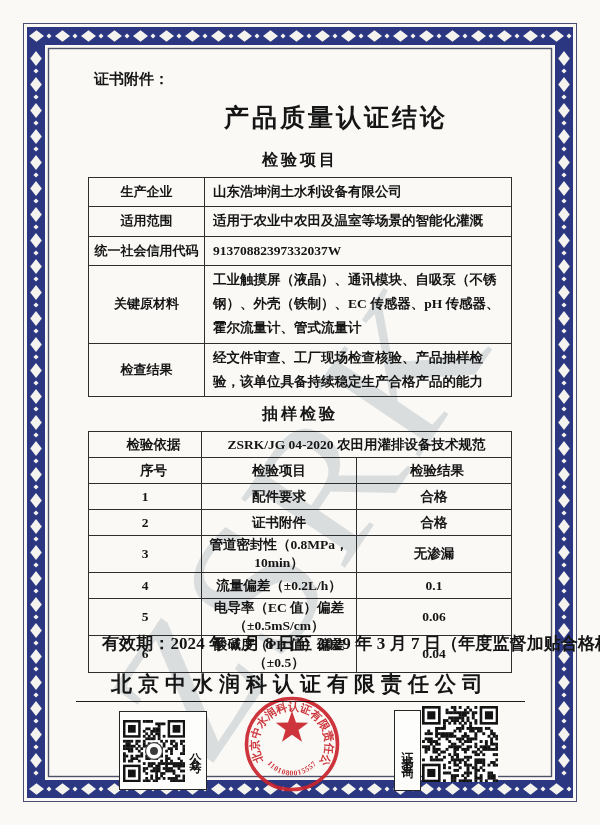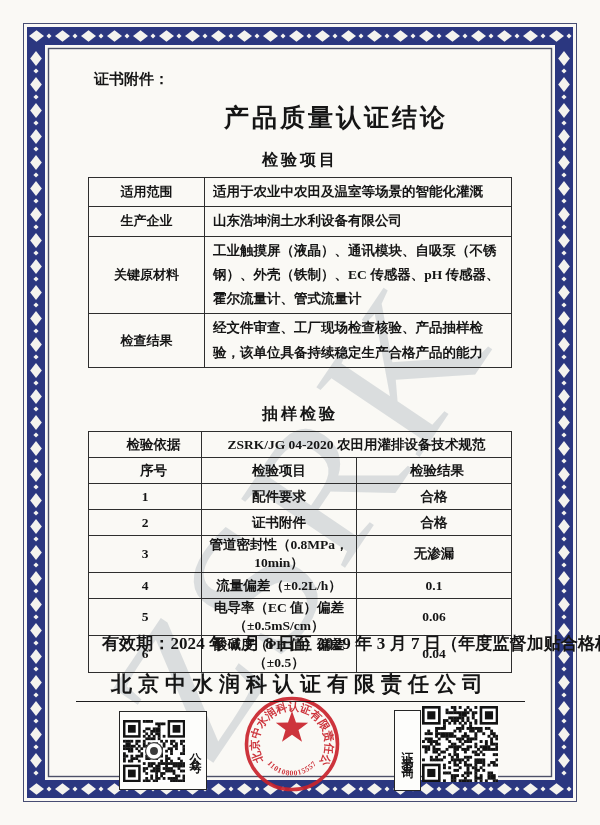--- a/index.html
+++ b/index.html
@@ -274,26 +274,30 @@
 
     <div class="attachment">证书附件：</div>
 
     <div class="title">产品质量认证结论</div>
 
     <div class="sec-title sec1">检验项目</div>
 
     <table class="t1">
       <tbody>
       <tr class="r-s">
+        <th>生产企业</th>
+        <td>山东浩坤润土水利设备有限公司</td>
+      </tr>
+      <tr class="r-s">
         <th>适用范围</th>
         <td>适用于农业中农田及温室等场景的智能化灌溉</td>
       </tr>
       <tr class="r-s">
-        <th>生产企业</th>
-        <td>山东浩坤润土水利设备有限公司</td>
+        <th>统一社会信用代码</th>
+        <td>91370882397332037W</td>
       </tr>
       <tr class="r-m">
         <th>关键原材料</th>
         <td>工业触摸屏（液晶）、通讯模块、自吸泵（不锈钢）、外壳（铁制）、EC 传感器、pH 传感器、霍尔流量计、管式流量计</td>
       </tr>
       <tr class="r-l">
         <th>检查结果</th>
         <td>经文件审查、工厂现场检查核验、产品抽样检验，该单位具备持续稳定生产合格产品的能力</td>
       </tr>
     </tbody>

